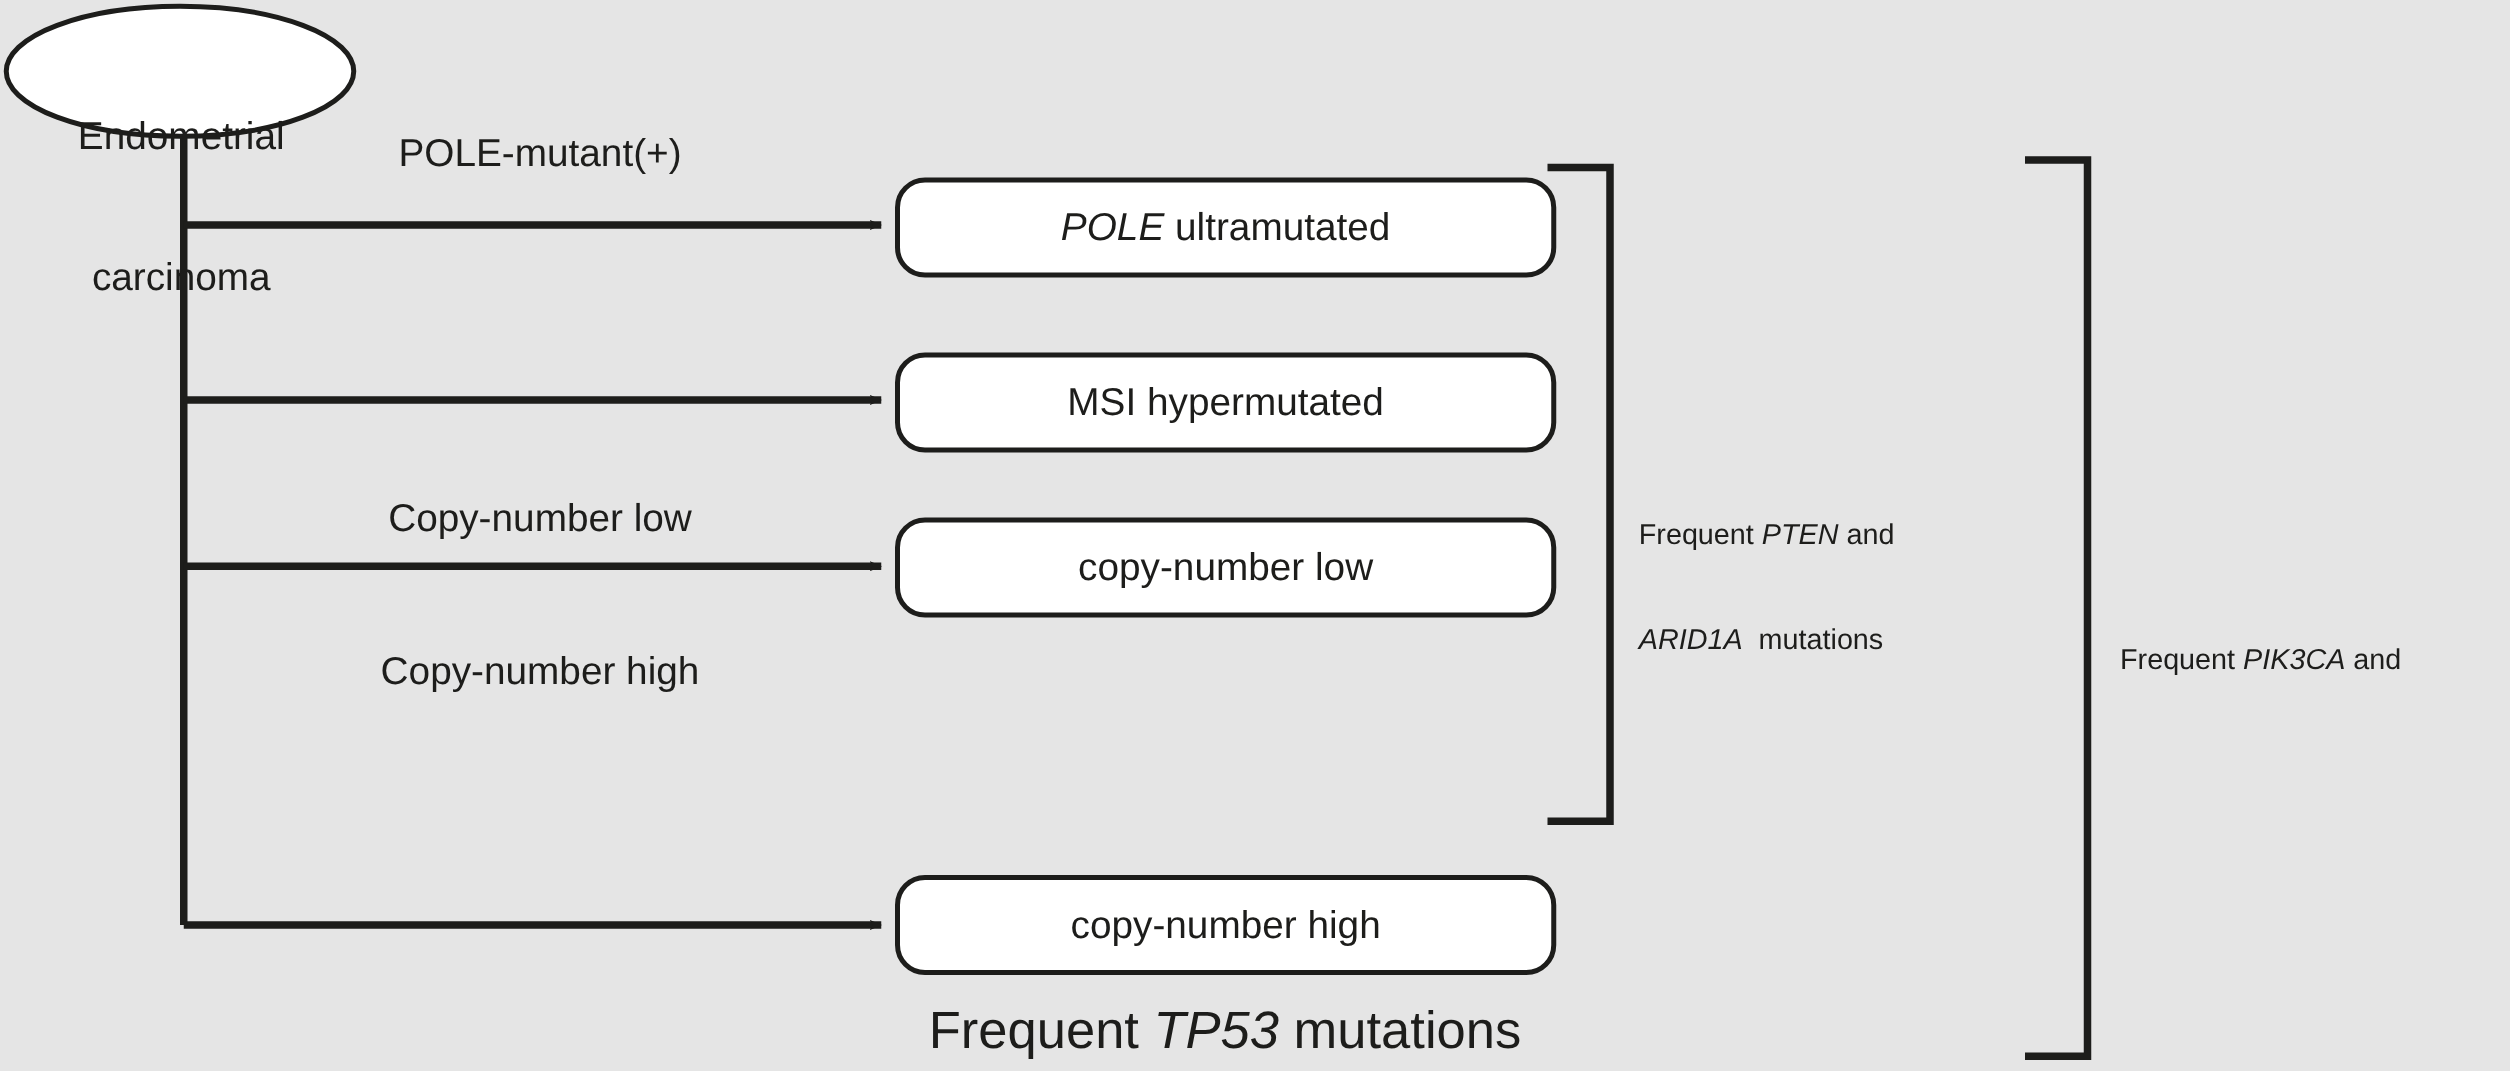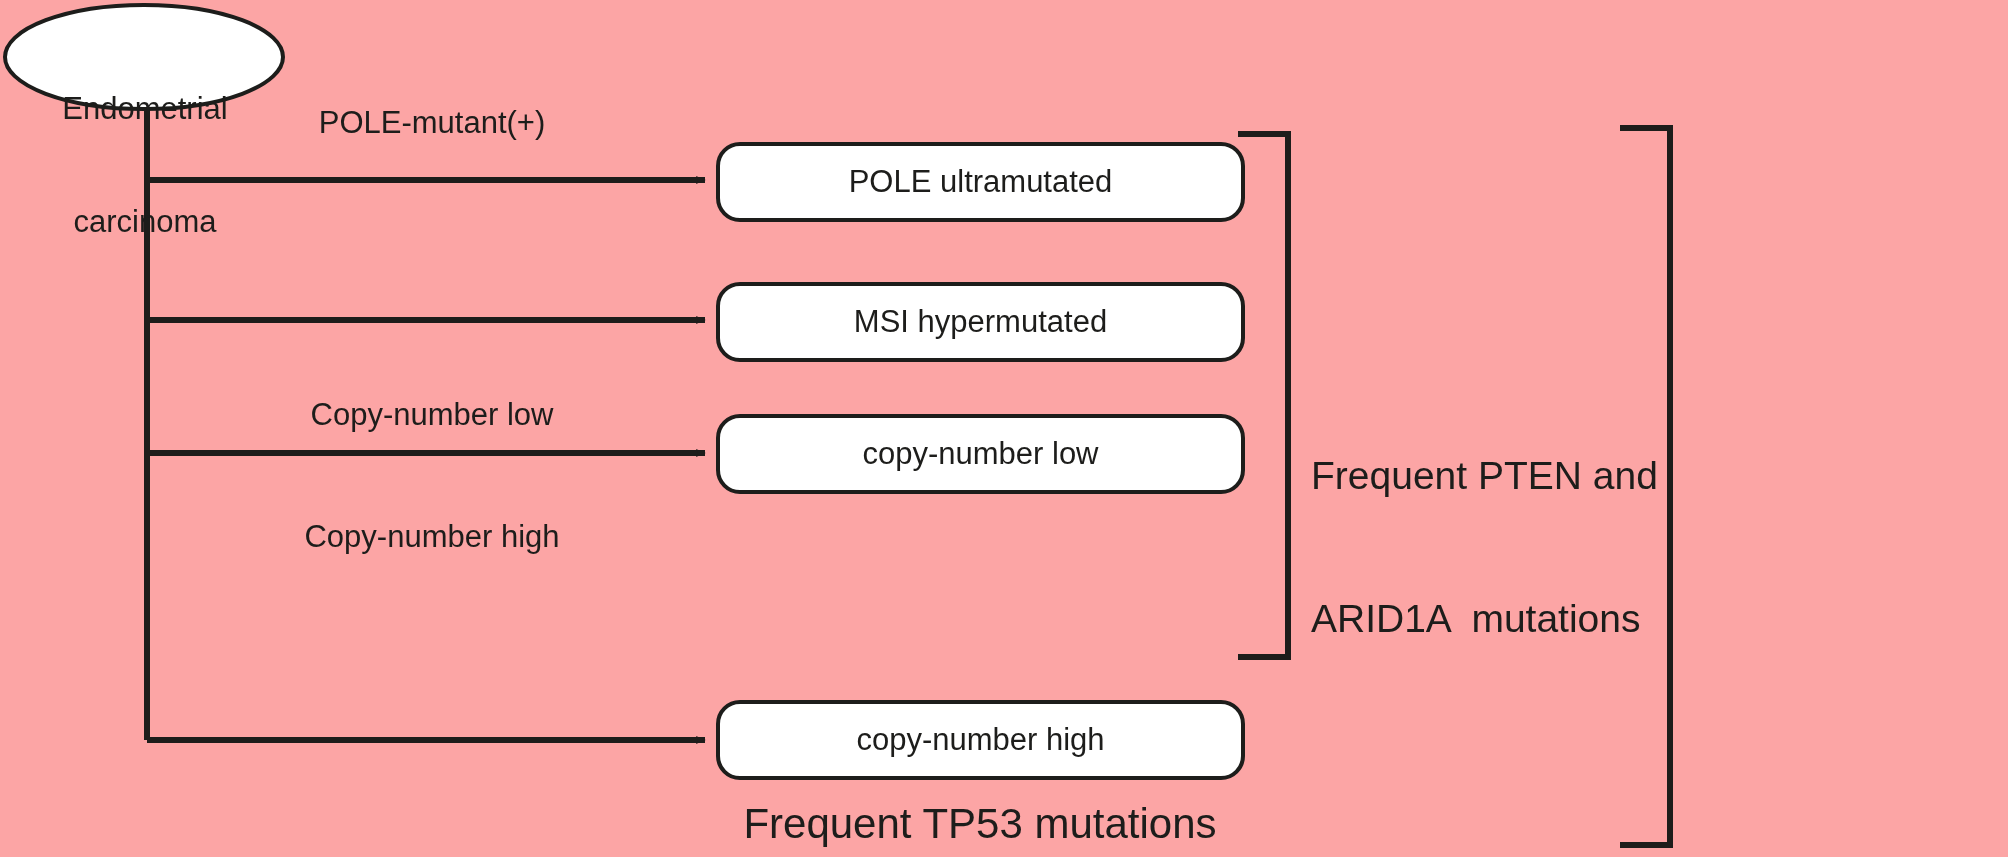--- a/index.html
+++ b/index.html
@@ -9,21 +9,21 @@
     background: #ffffff;
   }
   body {
     font-family: "Liberation Sans", sans-serif;
     color: #1a1a1a;
   }
   #canvas {
     position: relative;
     width: 2008px;
     height: 857px;
-    background: #fca5a5;
+    background: #e5e5e5;
     overflow: hidden;
   }
   .svg-layer {
     position: absolute;
     left: 0;
     top: 0;
     width: 2008px;
     height: 857px;
   }
   .txt {
@@ -42,28 +42,29 @@
   }
   .branch-label {
     font-size: 31px;
     text-align: center;
   }
   .node-label {
     font-size: 31px;
     text-align: center;
   }
   .anno {
-    font-size: 39px;
+    font-size: 23px;
     text-align: left;
   }
   .anno-center {
     font-size: 42px;
     text-align: center;
   }
   .gene {
+    font-style: italic;
   }
 </style>
 </head>
 <body>
 
 <div id="canvas">
 
   <svg class="svg-layer" viewBox="0 0 2008 857" xmlns="http://www.w3.org/2000/svg">
     <defs>
       <marker id="arrowhead" markerWidth="10" markerHeight="8" refX="9.2" refY="4" orient="auto" markerUnits="userSpaceOnUse">
@@ -108,15 +109,16 @@
   <div class="txt node-label" style="left:718px; top:721px; width:525px;">copy-number high</div>
 
   <div class="txt anno-center" style="left:700px; top:798px; width:560px;"><span>Frequent </span><span class="gene">TP53</span><span> mutations</span></div>
 
   <div class="txt anno" style="left:1311px; top:357px; width:300px;">
     <div><span>Frequent </span><span class="gene">PTEN</span><span> and</span></div>
     <div><span class="gene">ARID1A</span><span>  mutations</span></div>
   </div>
 
   <div class="txt anno" style="left:1696px; top:457px; width:312px;">
+    <div><span>Frequent </span><span class="gene">PIK3CA</span><span> and</span></div>
   </div>
 
 </div>
 
 </body></html>

